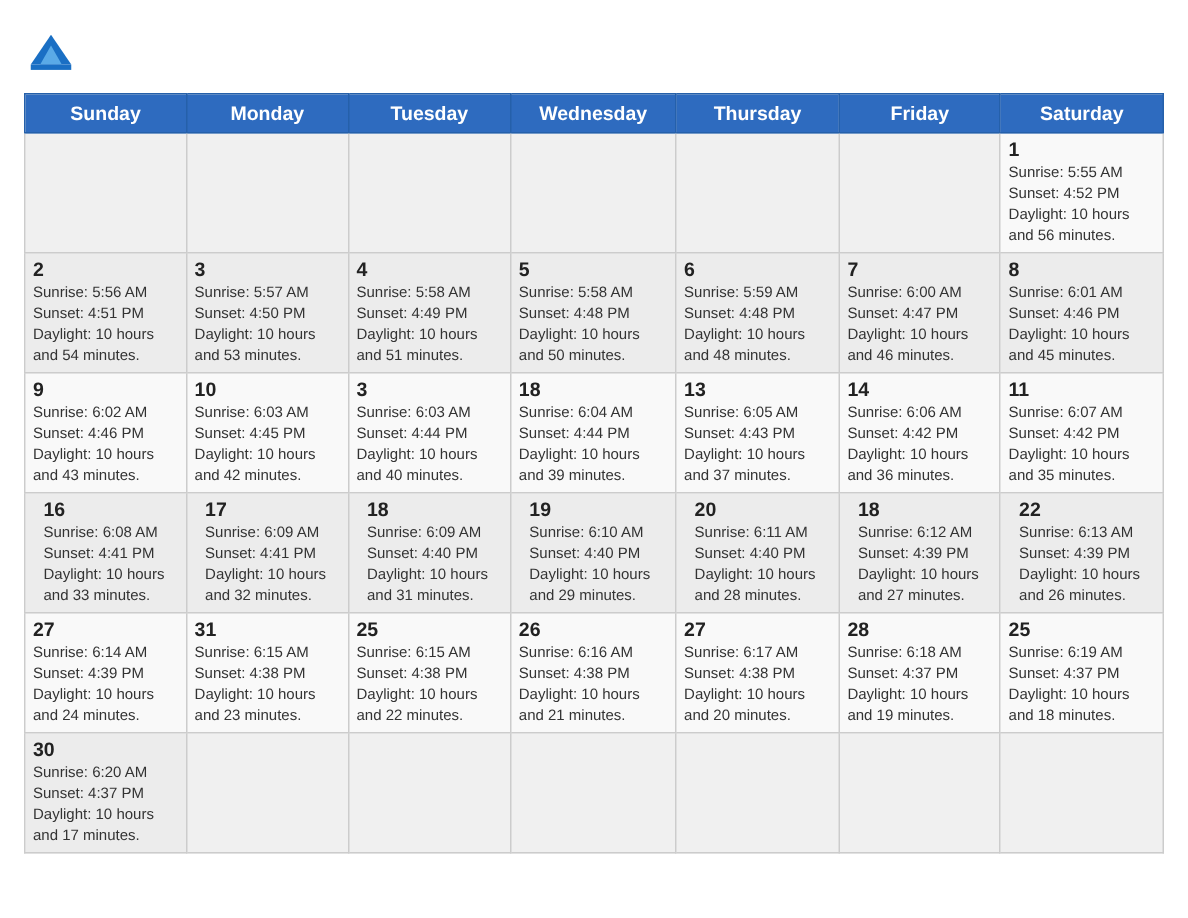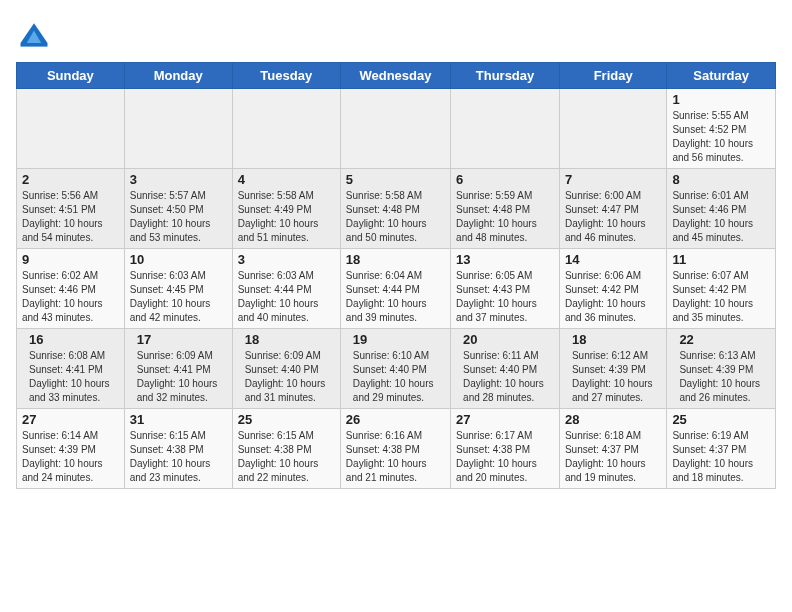--- a/index.html
+++ b/index.html
@@ -261,15 +261,27 @@
           </td>
           <td>
             <span class="day-num">28</span>
             <div class="day-info">Sunrise: 6:18 AM<br>Sunset: 4:37 PM<br>Daylight: 10 hours and 19 minutes.</div>
           </td>
           <td>
             <span class="day-num">25</span>
             <div class="day-info">Sunrise: 6:19 AM<br>Sunset: 4:37 PM<br>Daylight: 10 hours and 18 minutes.</div>
           </td>
         </tr>
+        <tr class="row-6">
+          <td>
+            <span class="day-num">30</span>
+            <div class="day-info">Sunrise: 6:20 AM<br>Sunset: 4:37 PM<br>Daylight: 10 hours and 17 minutes.</div>
+          </td>
+          <td class="empty-cell"></td>
+          <td class="empty-cell"></td>
+          <td class="empty-cell"></td>
+          <td class="empty-cell"></td>
+          <td class="empty-cell"></td>
+          <td class="empty-cell"></td>
+        </tr>
       </tbody>
   </table>
 </div>
 
 </body></html>

